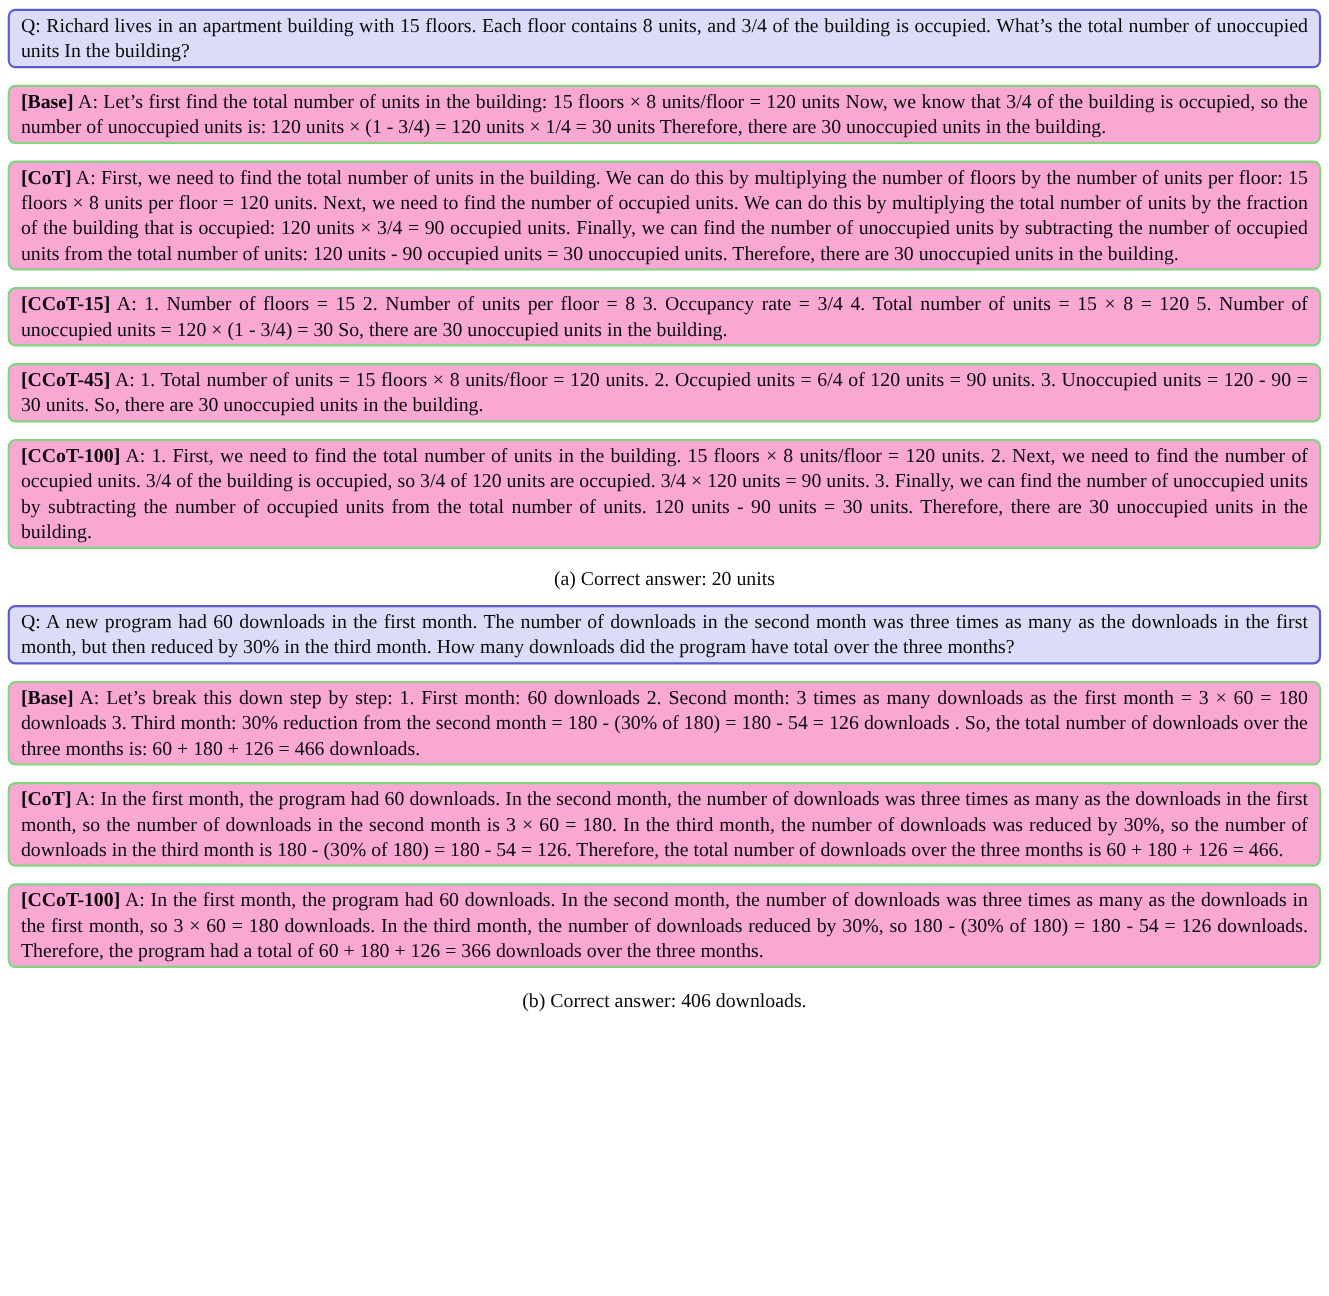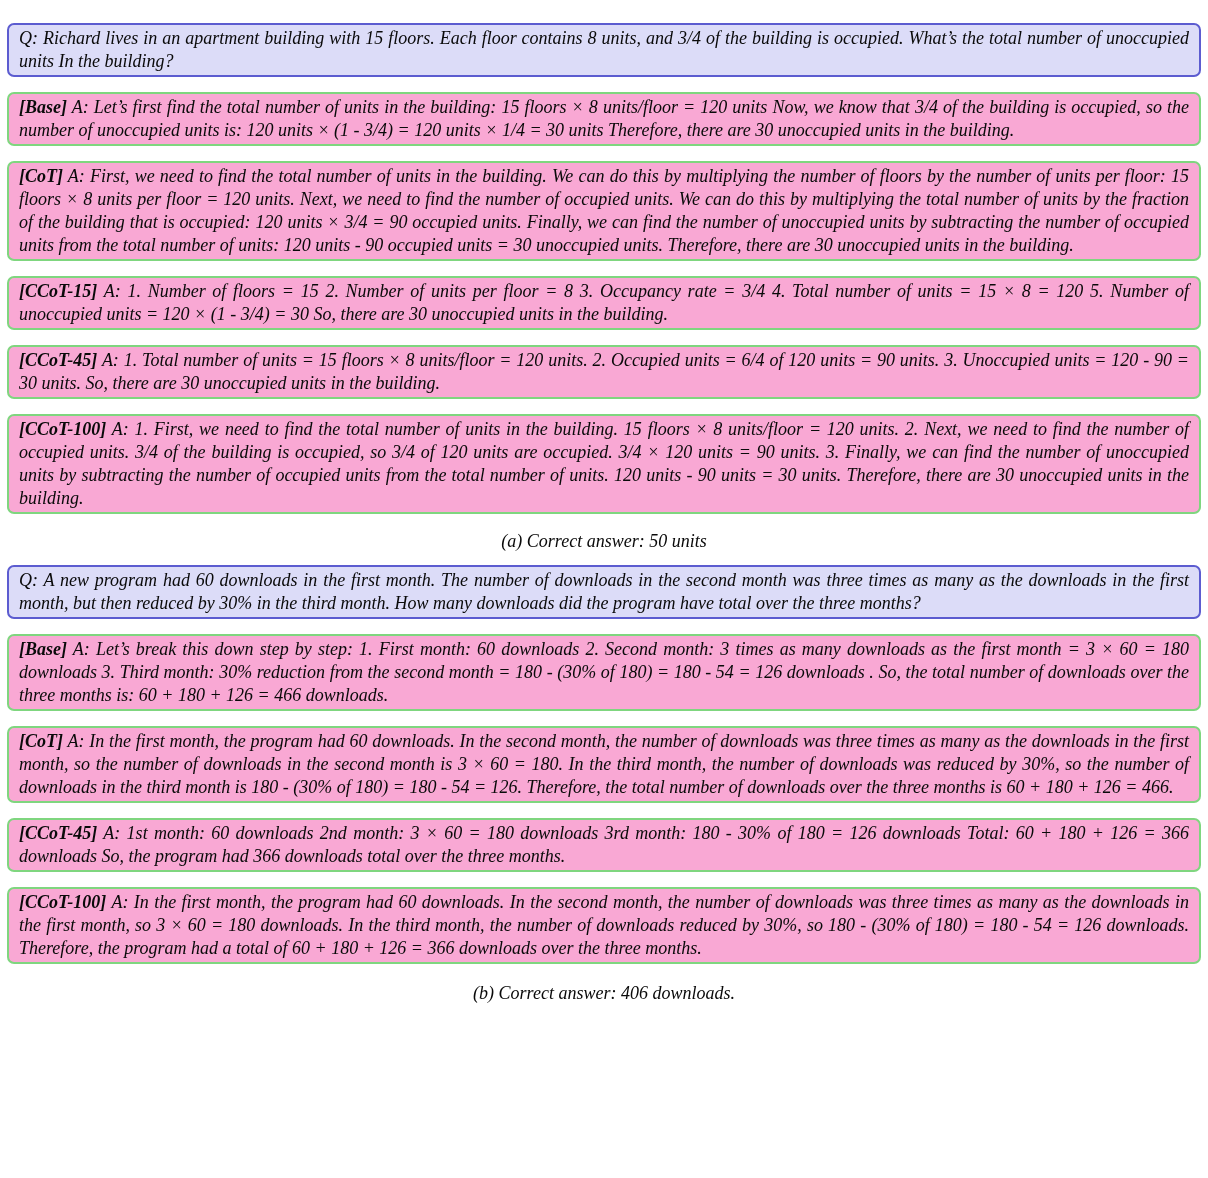--- a/index.html
+++ b/index.html
@@ -8,22 +8,21 @@
     background: #ffffff;
   }
   body {
     width: 1208px;
     height: 1178px;
     font-family: "Liberation Serif", "DejaVu Serif", serif;
     color: #0a0a0a;
     overflow: hidden;
   }
   .page {
-    padding-top: 23px;
-    font-style: italic;
+    padding-top: 8px;
   }
   .box {
     margin: 0 7px 15px 7px;
     padding: 2px 10px;
     border-radius: 7px;
     font-size: 18px;
     line-height: 23px;
     text-align: justify;
     letter-spacing: 0;
   }
@@ -75,39 +74,35 @@
   <div class="box answer">
     <span class="lbl">[CCoT-45]</span>
     <span>A: 1. Total number of units = 15 floors × 8 units/floor = 120 units. 2. Occupied units = 6/4 of 120 units = 90 units. 3. Unoccupied units = 120 - 90 = 30 units. So, there are 30 unoccupied units in the building.</span>
   </div>
 
   <div class="box answer">
     <span class="lbl">[CCoT-100]</span>
     <span>A: 1. First, we need to find the total number of units in the building. 15 floors × 8 units/floor = 120 units. 2. Next, we need to find the number of occupied units. 3/4 of the building is occupied, so 3/4 of 120 units are occupied. 3/4 × 120 units = 90 units. 3. Finally, we can find the number of unoccupied units by subtracting the number of occupied units from the total number of units. 120 units - 90 units = 30 units. Therefore, there are 30 unoccupied units in the building.</span>
   </div>
 
-  <div class="caption">(a) Correct answer: 50 units</div>
+  <div class="caption">(a) Correct answer: 20 units</div>
 
   <div class="box question">Q: A new program had 60 downloads in the first month. The number of downloads in the second month was three times as many as the downloads in the first month, but then reduced by 30% in the third month. How many downloads did the program have total over the three months?</div>
 
   <div class="box answer">
     <span class="lbl">[Base]</span>
     <span>A: Let’s break this down step by step: 1. First month: 60 downloads 2. Second month: 3 times as many downloads as the first month = 3 × 60 = 180 downloads 3. Third month: 30% reduction from the second month = 180 - (30% of 180) = 180 - 54 = 126 downloads . So, the total number of downloads over the three months is: 60 + 180 + 126 = 466 downloads.</span>
   </div>
 
   <div class="box answer">
     <span class="lbl">[CoT]</span>
     <span>A: In the first month, the program had 60 downloads. In the second month, the number of downloads was three times as many as the downloads in the first month, so the number of downloads in the second month is 3 × 60 = 180. In the third month, the number of downloads was reduced by 30%, so the number of downloads in the third month is 180 - (30% of 180) = 180 - 54 = 126. Therefore, the total number of downloads over the three months is 60 + 180 + 126 = 466.</span>
   </div>
 
 
-  <div class="box answer">
-    <span class="lbl">[CCoT-45]</span>
-    <span>A: 1st month: 60 downloads 2nd month: 3 × 60 = 180 downloads 3rd month: 180 - 30% of 180 = 126 downloads Total: 60 + 180 + 126 = 366 downloads So, the program had 366 downloads total over the three months.</span>
-  </div>
 
   <div class="box answer">
     <span class="lbl">[CCoT-100]</span>
     <span>A: In the first month, the program had 60 downloads. In the second month, the number of downloads was three times as many as the downloads in the first month, so 3 × 60 = 180 downloads. In the third month, the number of downloads reduced by 30%, so 180 - (30% of 180) = 180 - 54 = 126 downloads. Therefore, the program had a total of 60 + 180 + 126 = 366 downloads over the three months.</span>
   </div>
 
   <div class="caption last">(b) Correct answer: 406 downloads.</div>
 
 </div>
 

